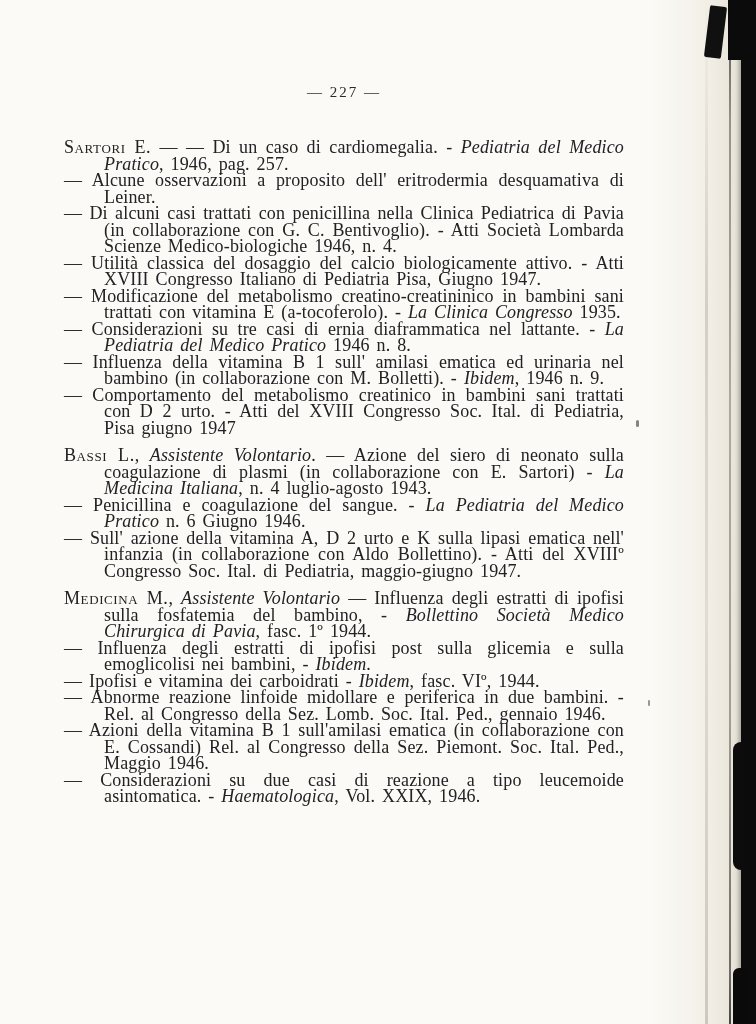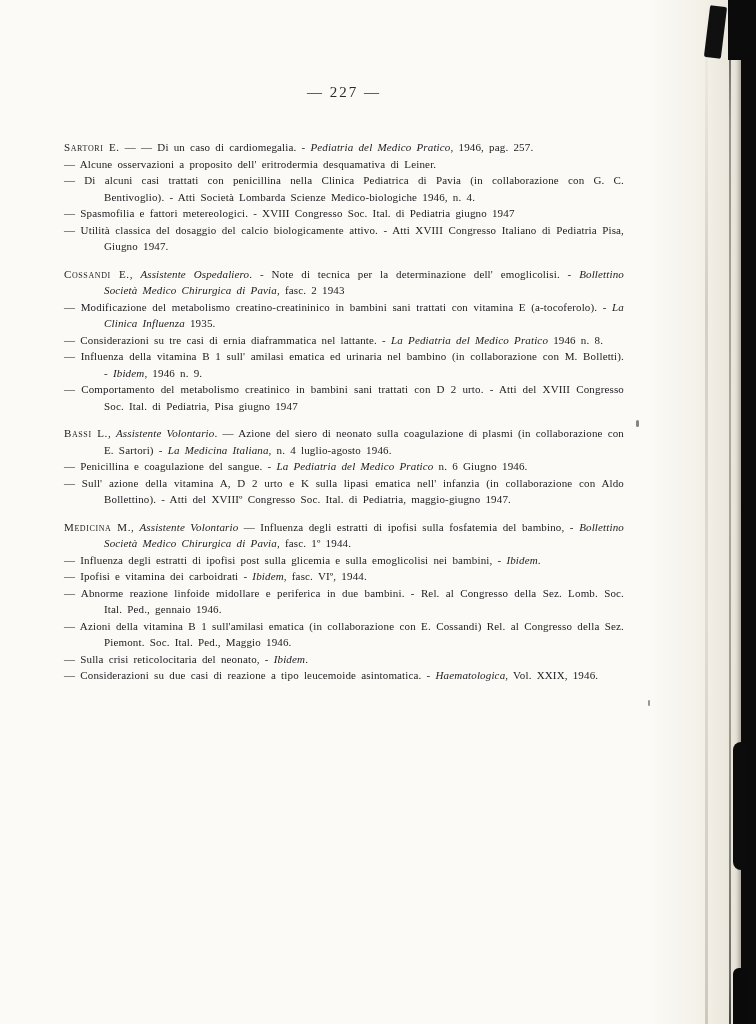--- a/index.html
+++ b/index.html
@@ -23,21 +23,21 @@
     width: 560px;
   }
   .page-number {
     text-align: center;
     font-size: 15px;
     letter-spacing: 2px;
     color: #2a2a2c;
     margin-bottom: 38px;
   }
   .bibliography p.entry {
-    font-size: 11px;
+    font-size: 18px;
     line-height: 16.5px;
     text-align: justify;
     padding-left: 40px;
     text-indent: -40px;
     letter-spacing: 0.15px;
     word-spacing: 2.2px;
     color: #222124;
   }
   .bibliography p.entry.gap { margin-top: 11px; }
   .sc { font-variant: small-caps; letter-spacing: 0.6px; }
@@ -87,36 +87,33 @@
 
 <div class="page">
 
   <div class="content">
     <div class="page-number">— 227 —</div>
 
     <div class="bibliography">
         <p class="entry"><span class="sc">Sartori E.</span><span class="pl"> — — Di un caso di cardiomegalia. - </span><span class="it">Pediatria del Medico Pratico</span><span class="pl">, 1946, pag. 257.</span></p>
         <p class="entry"><span class="pl">— Alcune osservazioni a proposito dell' eritrodermia desquamativa di Leiner.</span></p>
         <p class="entry"><span class="pl">— Di alcuni casi trattati con penicillina nella Clinica Pediatrica di Pavia (in collaborazione con G. C. Bentivoglio). - Atti Società Lombarda Scienze Medico-biologiche 1946, n. 4.</span></p>
-        <p class="entry"><span class="pl">— Spasmofilia e fattori metereologici. - XVIII Congresso Soc. Ital. di Pediatria giugno 1947</span></p>
         <p class="entry"><span class="pl">— Utilità classica del dosaggio del calcio biologicamente attivo. - Atti XVIII Congresso Italiano di Pediatria Pisa, Giugno 1947.</span></p>
-        <p class="entry gap"><span class="sc">Cossandi E.</span><span class="pl">, </span><span class="it">Assistente Ospedaliero</span><span class="pl">. - Note di tecnica per la determinazione dell' emoglicolisi. - </span><span class="it">Bollettino Società Medico Chirurgica di Pavia</span><span class="pl">, fasc. 2 1943</span></p>
-        <p class="entry"><span class="pl">— Modificazione del metabolismo creatino-creatininico in bambini sani trattati con vitamina E (a-tocoferolo). - </span><span class="it">La Clinica Influenza</span><span class="pl"> 1935.</span></p>
+        <p class="entry"><span class="pl">— Modificazione del metabolismo creatino-creatininico in bambini sani trattati con vitamina E (a-tocoferolo). - </span><span class="it">La Clinica Congresso</span><span class="pl"> 1935.</span></p>
         <p class="entry"><span class="pl">— Considerazioni su tre casi di ernia diaframmatica nel lattante. - </span><span class="it">La Pediatria del Medico Pratico</span><span class="pl"> 1946 n. 8.</span></p>
         <p class="entry"><span class="pl">— Influenza della vitamina B 1 sull' amilasi ematica ed urinaria nel bambino (in collaborazione con M. Bolletti). - </span><span class="it">Ibidem</span><span class="pl">, 1946 n. 9.</span></p>
         <p class="entry"><span class="pl">— Comportamento del metabolismo creatinico in bambini sani trattati con D 2 urto. - Atti del XVIII Congresso Soc. Ital. di Pediatria, Pisa giugno 1947</span></p>
-        <p class="entry gap"><span class="sc">Bassi L.</span><span class="pl">, </span><span class="it">Assistente Volontario</span><span class="pl">. — Azione del siero di neonato sulla coagulazione di plasmi (in collaborazione con E. Sartori) - </span><span class="it">La Medicina Italiana</span><span class="pl">, n. 4 luglio-agosto 1946.</span></p>
+        <p class="entry gap"><span class="sc">Bassi L.</span><span class="pl">, </span><span class="it">Assistente Volontario</span><span class="pl">. — Azione del siero di neonato sulla coagulazione di plasmi (in collaborazione con E. Sartori) - </span><span class="it">La Medicina Italiana</span><span class="pl">, n. 4 luglio-agosto 1943.</span></p>
         <p class="entry"><span class="pl">— Penicillina e coagulazione del sangue. - </span><span class="it">La Pediatria del Medico Pratico</span><span class="pl"> n. 6 Giugno 1946.</span></p>
         <p class="entry"><span class="pl">— Sull' azione della vitamina A, D 2 urto e K sulla lipasi ematica nell' infanzia (in collaborazione con Aldo Bollettino). - Atti del XVIIIº Congresso Soc. Ital. di Pediatria, maggio-giugno 1947.</span></p>
         <p class="entry gap"><span class="sc">Medicina M.</span><span class="pl">, </span><span class="it">Assistente Volontario</span><span class="pl"> — Influenza degli estratti di ipofisi sulla fosfatemia del bambino, - </span><span class="it">Bollettino Società Medico Chirurgica di Pavia</span><span class="pl">, fasc. 1º 1944.</span></p>
         <p class="entry"><span class="pl">— Influenza degli estratti di ipofisi post sulla glicemia e sulla emoglicolisi nei bambini, - </span><span class="it">Ibidem</span><span class="pl">.</span></p>
         <p class="entry"><span class="pl">— Ipofisi e vitamina dei carboidrati - </span><span class="it">Ibidem</span><span class="pl">, fasc. VIº, 1944.</span></p>
         <p class="entry"><span class="pl">— Abnorme reazione linfoide midollare e periferica in due bambini. - Rel. al Congresso della Sez. Lomb. Soc. Ital. Ped., gennaio 1946.</span></p>
         <p class="entry"><span class="pl">— Azioni della vitamina B 1 sull'amilasi ematica (in collaborazione con E. Cossandi) Rel. al Congresso della Sez. Piemont. Soc. Ital. Ped., Maggio 1946.</span></p>
-        <p class="entry"><span class="pl">— Sulla crisi reticolocitaria del neonato, - </span><span class="it">Ibidem</span><span class="pl">.</span></p>
         <p class="entry"><span class="pl">— Considerazioni su due casi di reazione a tipo leucemoide asintomatica. - </span><span class="it">Haematologica</span><span class="pl">, Vol. XXIX, 1946.</span></p>
       </div>
   </div>
 
   <div class="artifact fold-line-2"></div>
   <div class="artifact fold-line"></div>
   <div class="artifact binding-strip"></div>
   <div class="artifact corner-mark2"></div>
   <div class="artifact corner-mark"></div>
   <div class="artifact mid-bulge"></div>

